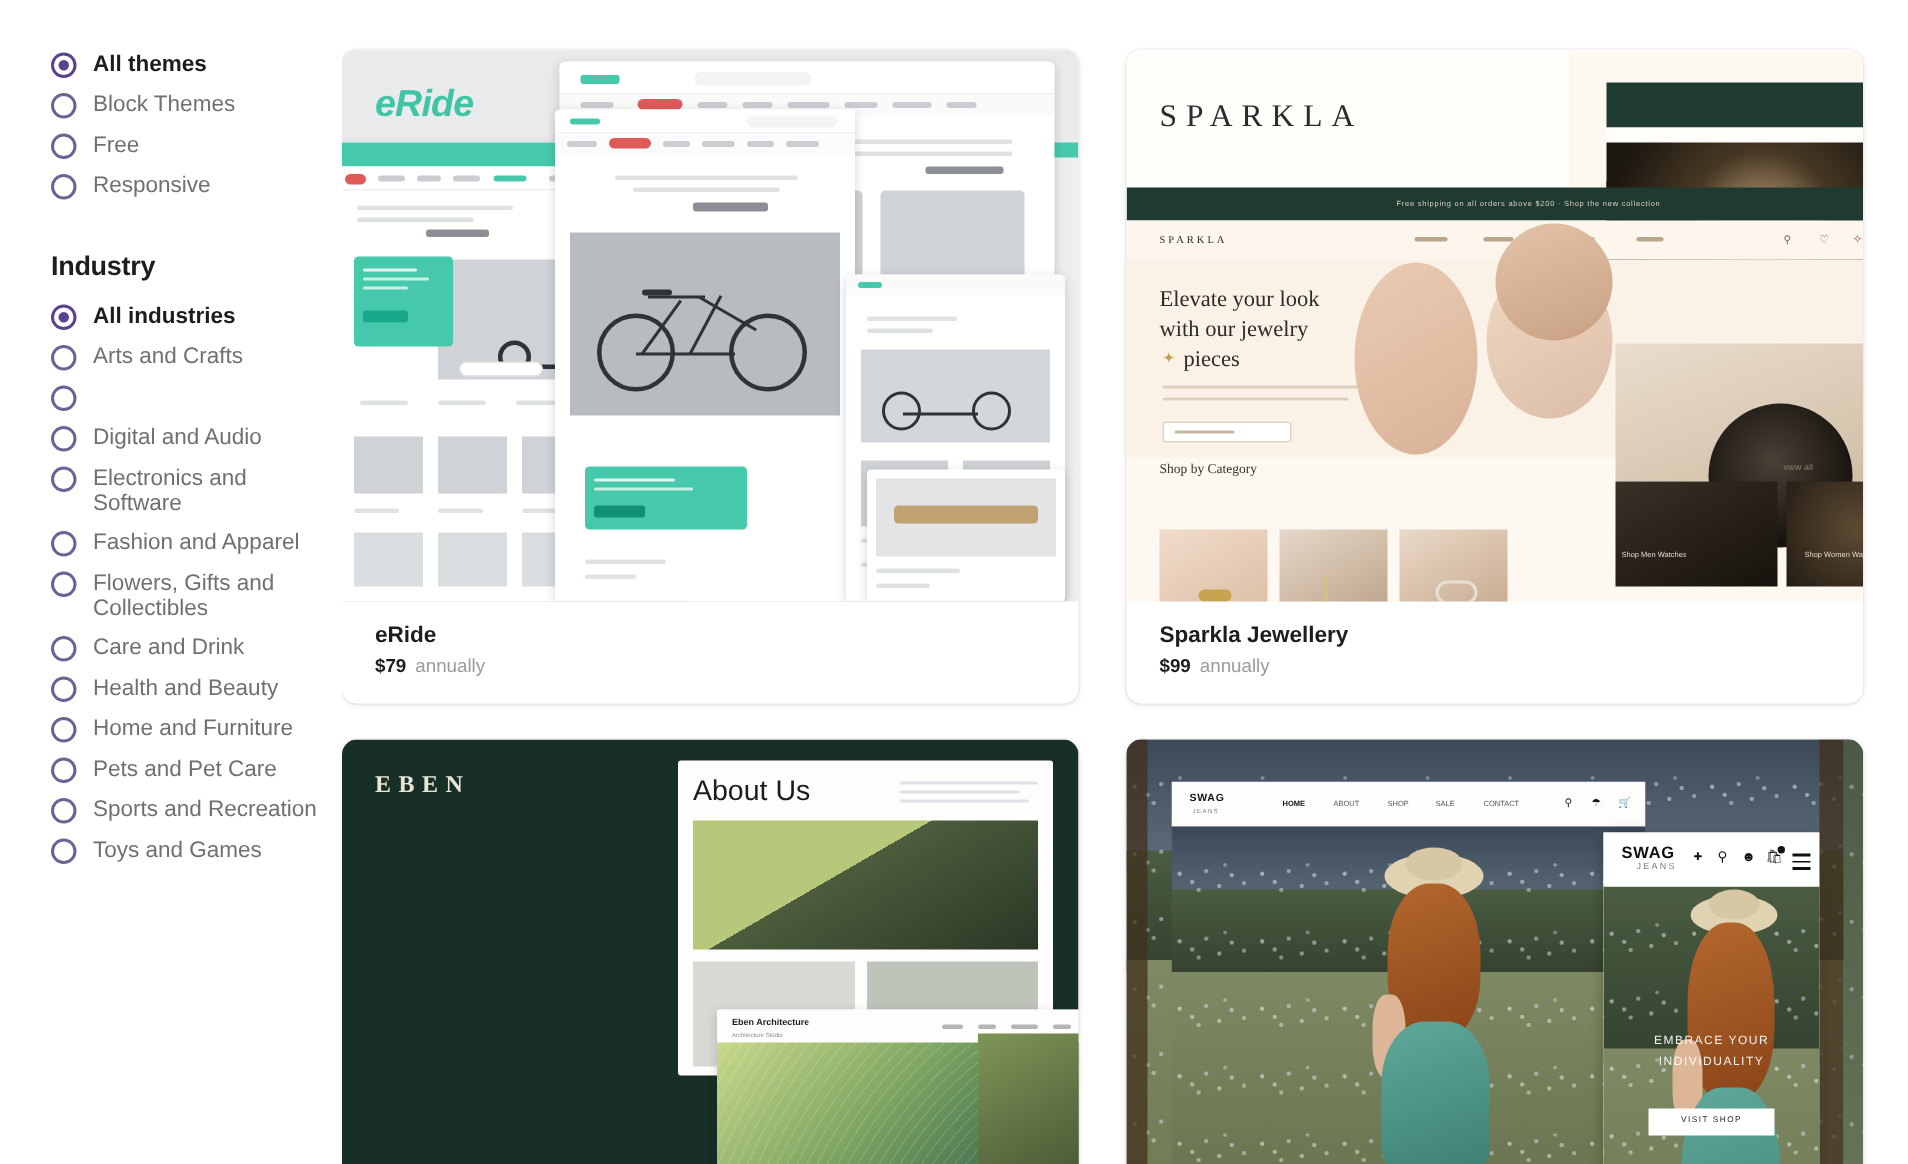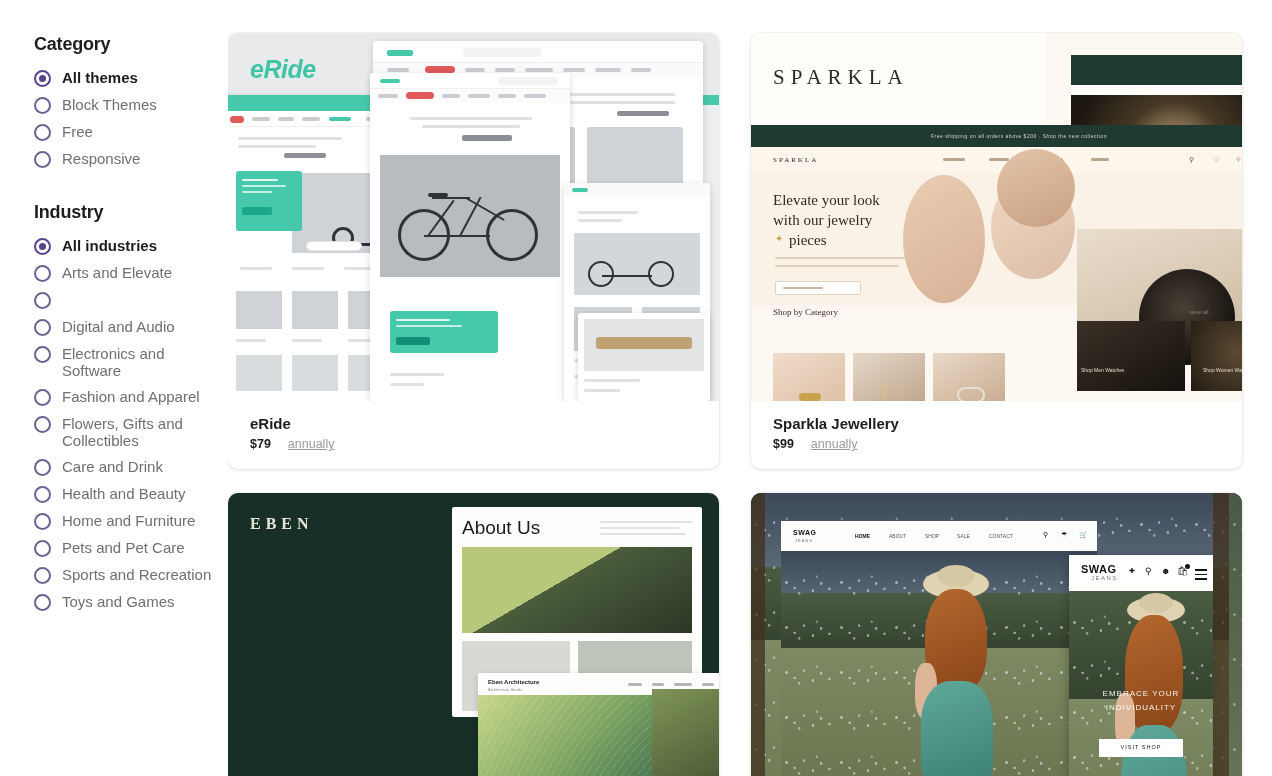--- a/index.html
+++ b/index.html
@@ -93,21 +93,21 @@
     overflow: hidden;
   }
   .card-meta { padding: 14px 20px 18px 22px; }
   .card-name {
     font-size: 15px;
     font-weight: 700;
     color: #1d1d1f;
     margin: 0 0 5px 0;
   }
   .card-price { font-size: 12.5px; color: #1d1d1f; font-weight: 700; }
-  .card-price .per { color: #9a9aa0; font-weight: 400; margin-left: 17px; text-decoration: underline; }
+  .card-price .per { color: #9a9aa0; font-weight: 400; margin-left: 6px; }
 
   
   .mini { position: absolute; overflow: hidden; background: #fff;
           box-shadow: 0 2px 7px rgba(0,0,0,0.16); }
   .bar { position: absolute; }
   .txt { position: absolute; overflow: hidden; white-space: nowrap; }
 
   
   .eride-bg { position:absolute; inset:0; background:#edeef0; }
   .eride-top { position:absolute; left:0; top:0; width:100%; height:62px;
@@ -203,21 +203,20 @@
              letter-spacing:1px; opacity:.92; }
   .strip-dark { position:absolute; background:#41301d; }
 </style>
 </head>
 <body>
 
 <div class="page">
 
   <aside class="sidebar">
 
-    <h2 class="facet-title">Category</h2>
     <ul class="facet-list">
       <li class="facet-item selected">
         <span class="radio checked"></span>
         <span class="facet-label">All themes</span>
       </li>
       <li class="facet-item">
         <span class="radio"></span>
         <span class="facet-label">Block Themes</span>
       </li>
       <li class="facet-item">
@@ -231,21 +230,21 @@
     </ul>
 
     <h2 class="facet-title industry">Industry</h2>
     <ul class="facet-list">
       <li class="facet-item selected">
         <span class="radio checked"></span>
         <span class="facet-label">All industries</span>
       </li>
       <li class="facet-item">
         <span class="radio"></span>
-        <span class="facet-label">Arts and Elevate</span>
+        <span class="facet-label">Arts and Crafts</span>
       </li>
       <li class="facet-item">
         <span class="radio"></span>
       </li>
       <li class="facet-item">
         <span class="radio"></span>
         <span class="facet-label">Digital and Audio</span>
       </li>
       <li class="facet-item">
         <span class="radio"></span>

